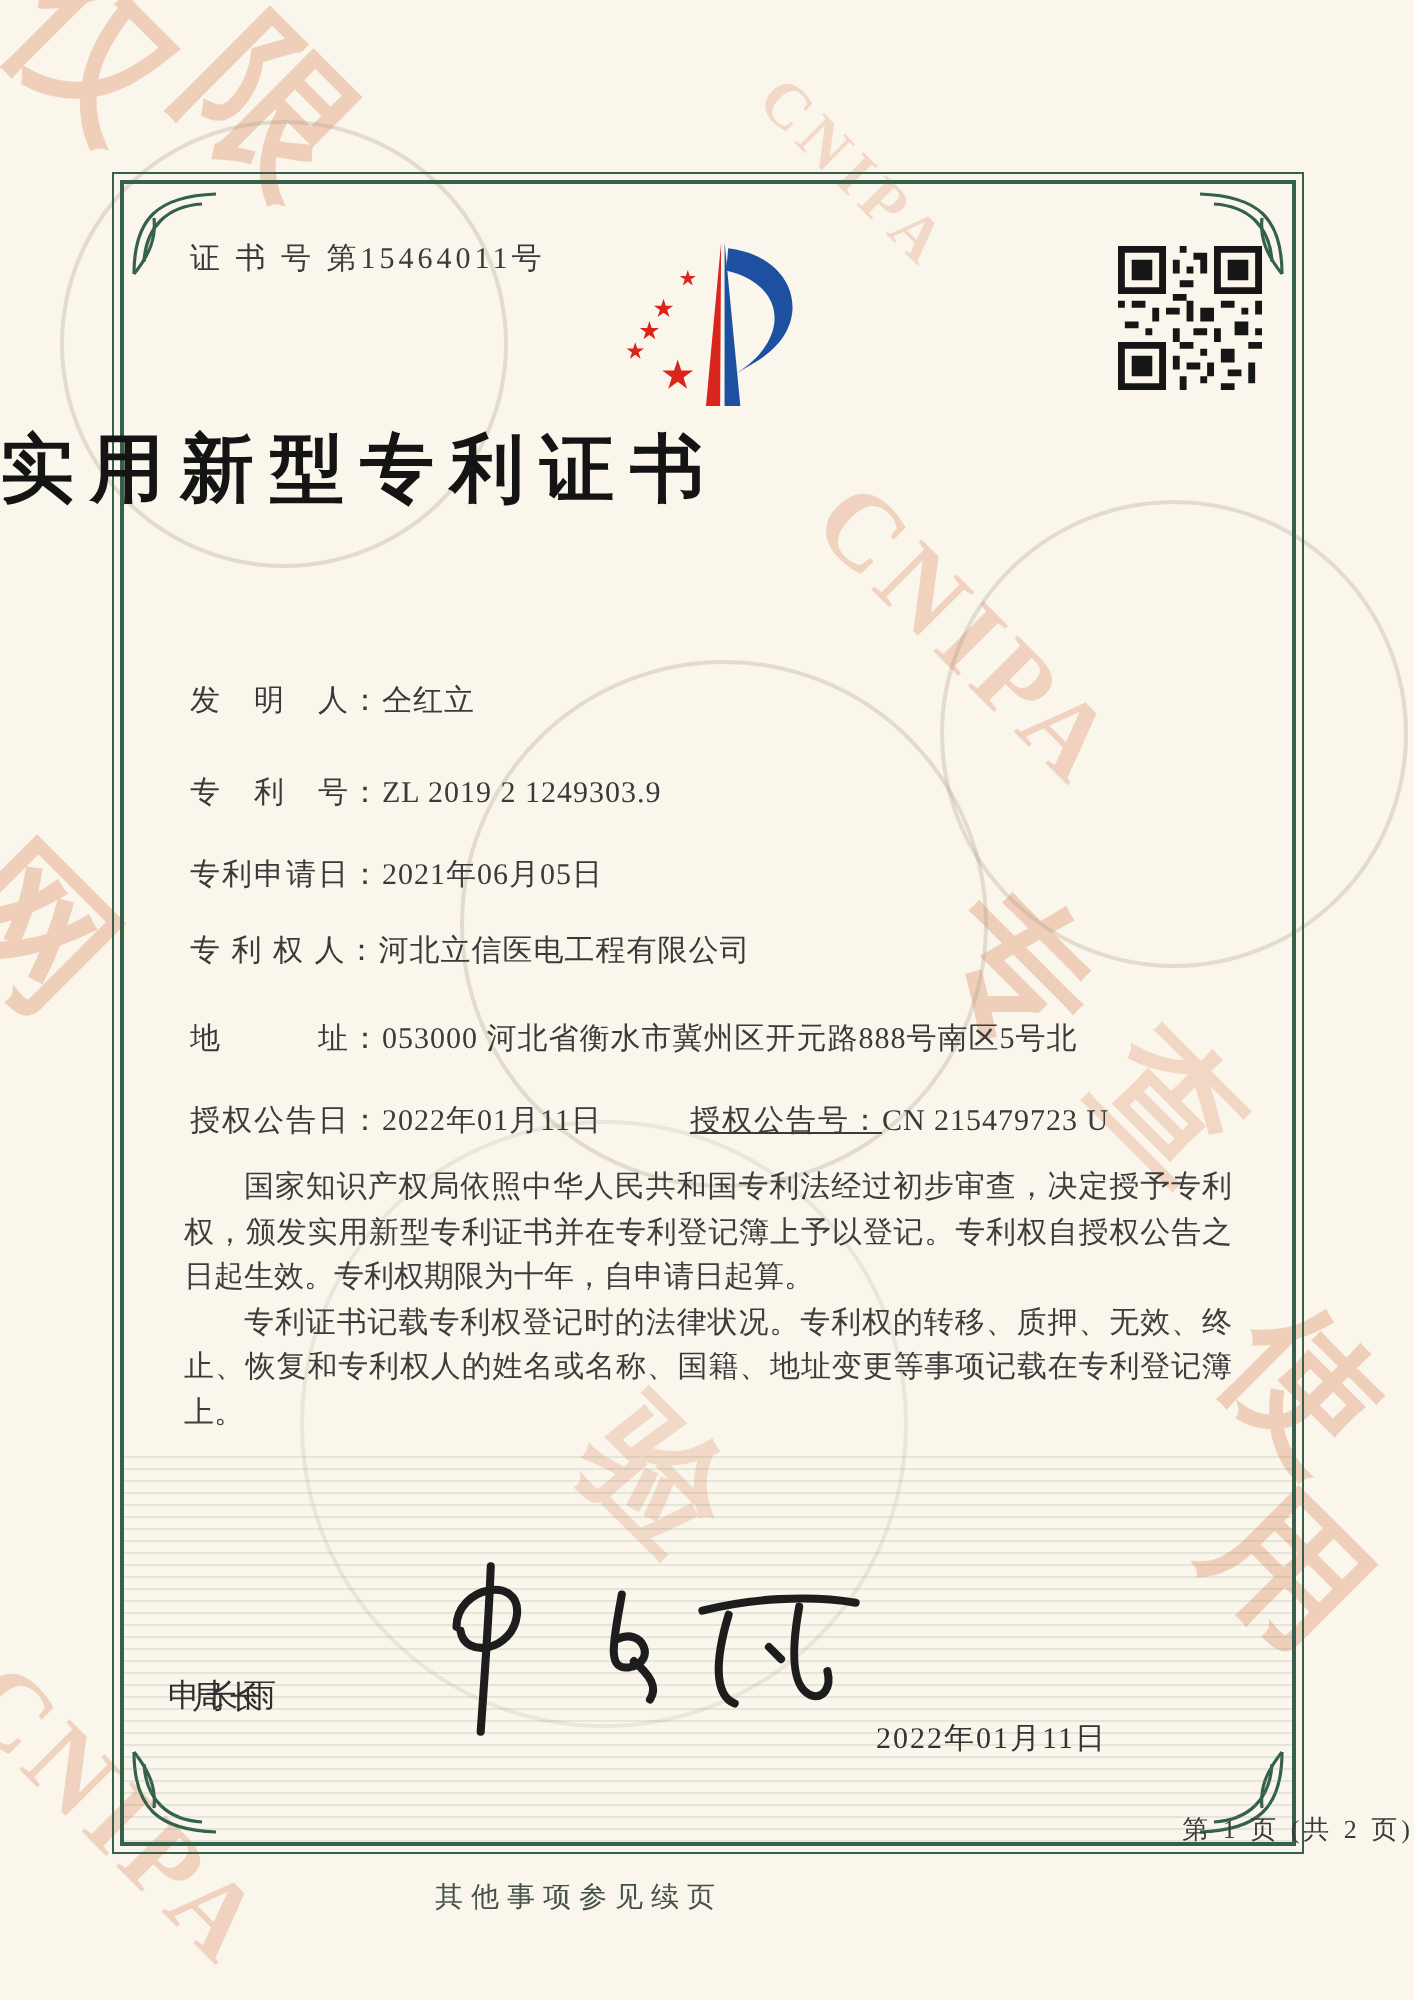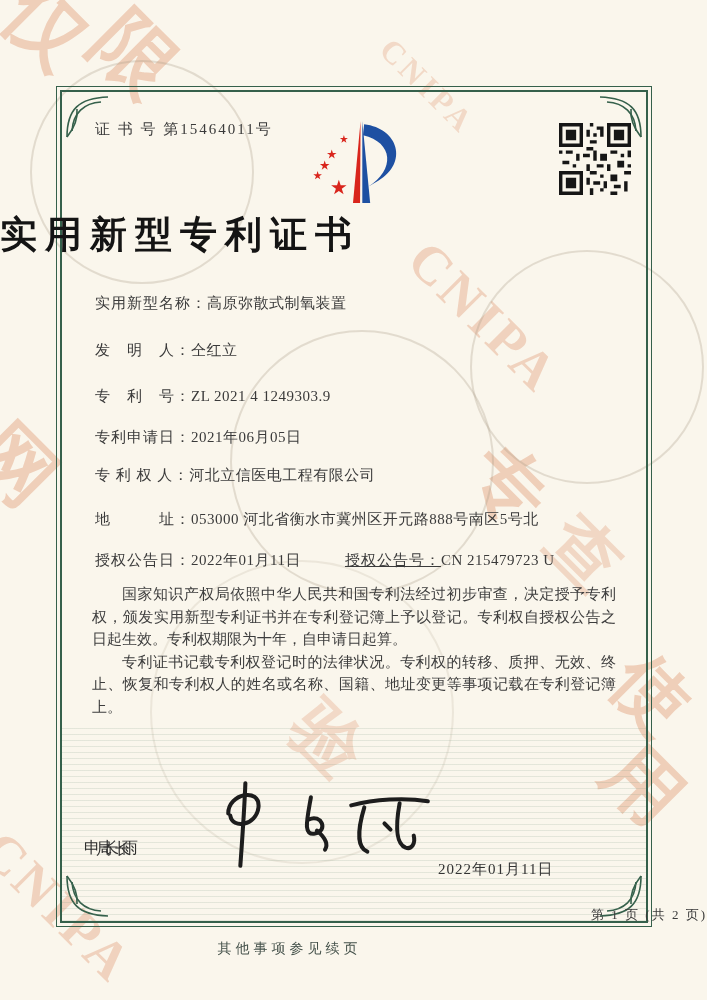--- a/index.html
+++ b/index.html
@@ -135,28 +135,25 @@
 
   <svg class="qr" viewBox="0 0 21 21">
     <path fill="#161616" d="M0,0h7v7h-7z M14,0h7v7h-7z M0,14h7v7h-7z"></path>
     <path fill="#faf6ec" d="M1,1h5v5h-5z M15,1h5v5h-5z M1,15h5v5h-5z"></path>
     <path fill="#161616" d="M2,2h3v3h-3z M16,2h3v3h-3z M2,16h3v3h-3z"></path>
     <path fill="#161616" d="M9,0h1v1h-1z M11,1h2v1h-2z M8,2h1v2h-1z M10,3h1v1h-1z M12,2h1v2h-1z M9,5h2v1h-2z M8,7h2v1h-2z M0,8h1v1h-1z M2,8h2v1h-2z M5,9h1v2h-1z M7,9h2v1h-2z M10,8h1v3h-1z M12,9h2v2h-2z M15,8h2v1h-2z M18,9h1v1h-1z M20,8h1v2h-1z M1,11h2v1h-2z M4,12h1v1h-1z M8,12h1v2h-1z M11,12h2v1h-2z M14,12h1v2h-1z M17,11h2v2h-2z M20,12h1v1h-1z M9,14h2v1h-2z M12,15h1v1h-1z M15,15h2v2h-2z M19,14h2v1h-2z M8,16h1v2h-1z M10,17h2v1h-2z M13,17h1v2h-1z M16,18h2v1h-2z M9,19h1v2h-1z M12,19h1v1h-1z M15,20h2v1h-2z M19,17h1v3h-1z"></path>
   </svg>
 
   <div class="title">实用新型专利证书</div>
 
-  <div class="field" style="top:294px">
-    <span class="flabel">实用新型名称：</span><span class="fvalue">高原弥散式制氧装置</span>
-  </div>
   <div class="field" style="top:341px">
     <span class="flabel">发　明　人：</span><span class="fvalue">仝红立</span>
   </div>
   <div class="field" style="top:387px">
-    <span class="flabel">专　利　号：</span><span class="fvalue">ZL 2021 4 1249303.9</span>
+    <span class="flabel">专　利　号：</span><span class="fvalue">ZL 2019 2 1249303.9</span>
   </div>
   <div class="field" style="top:428px">
     <span class="flabel">专利申请日：</span><span class="fvalue">2021年06月05日</span>
   </div>
   <div class="field" style="top:466px">
     <span class="flabel">专 利 权 人：</span><span class="fvalue">河北立信医电工程有限公司</span>
   </div>
   <div class="field" style="top:510px">
     <span class="flabel">地　　　址：</span><span class="fvalue">053000 河北省衡水市冀州区开元路888号南区5号北</span>
   </div>

